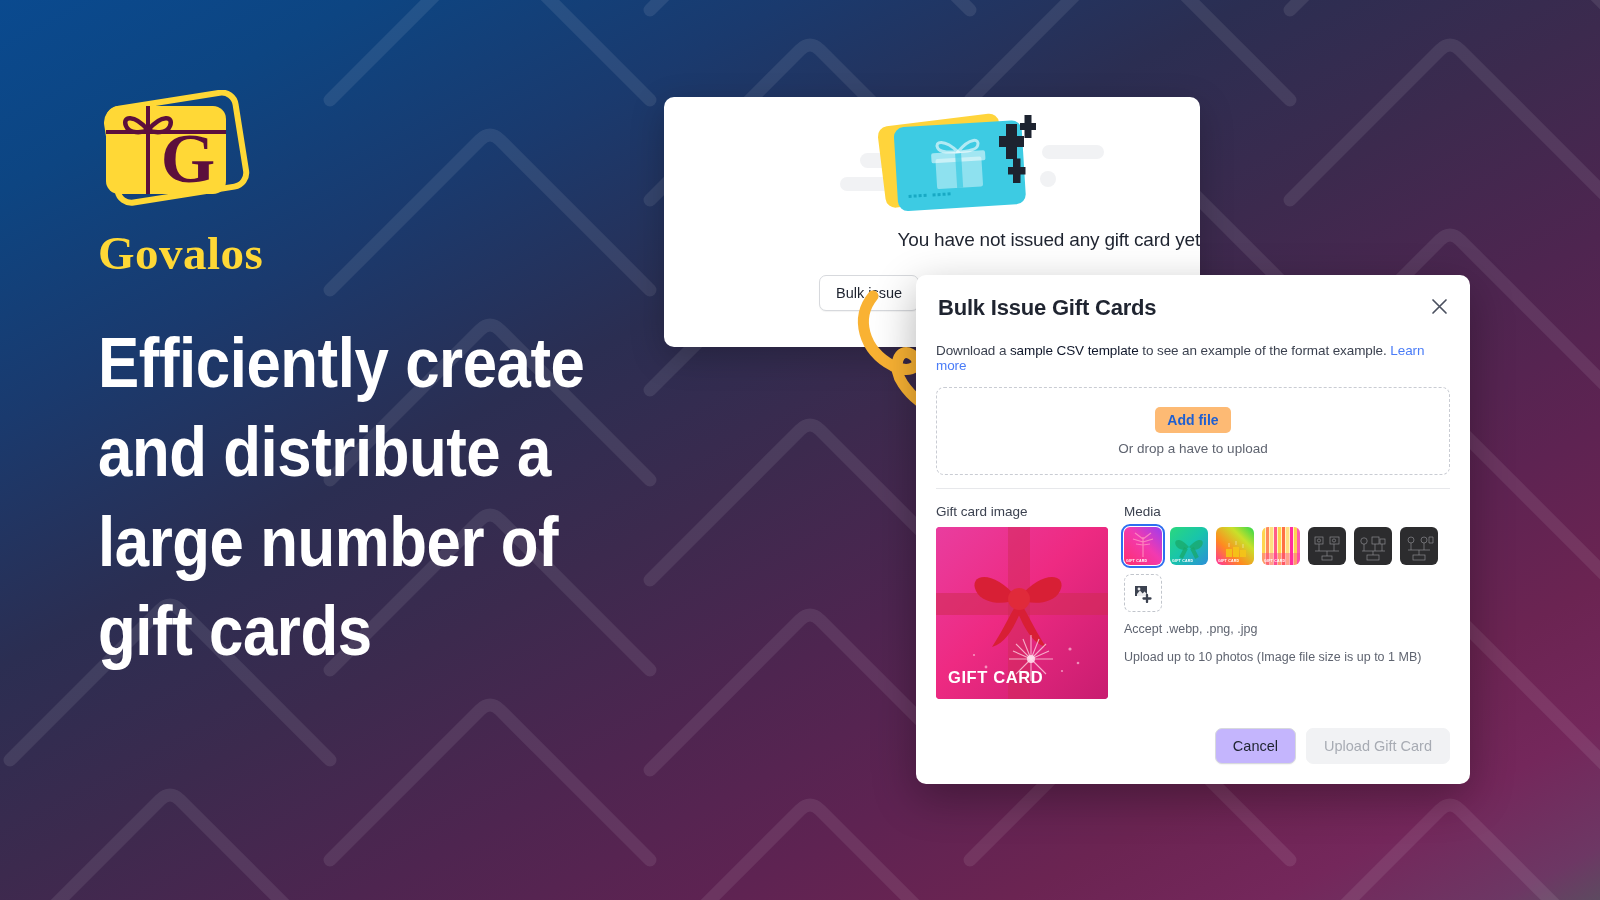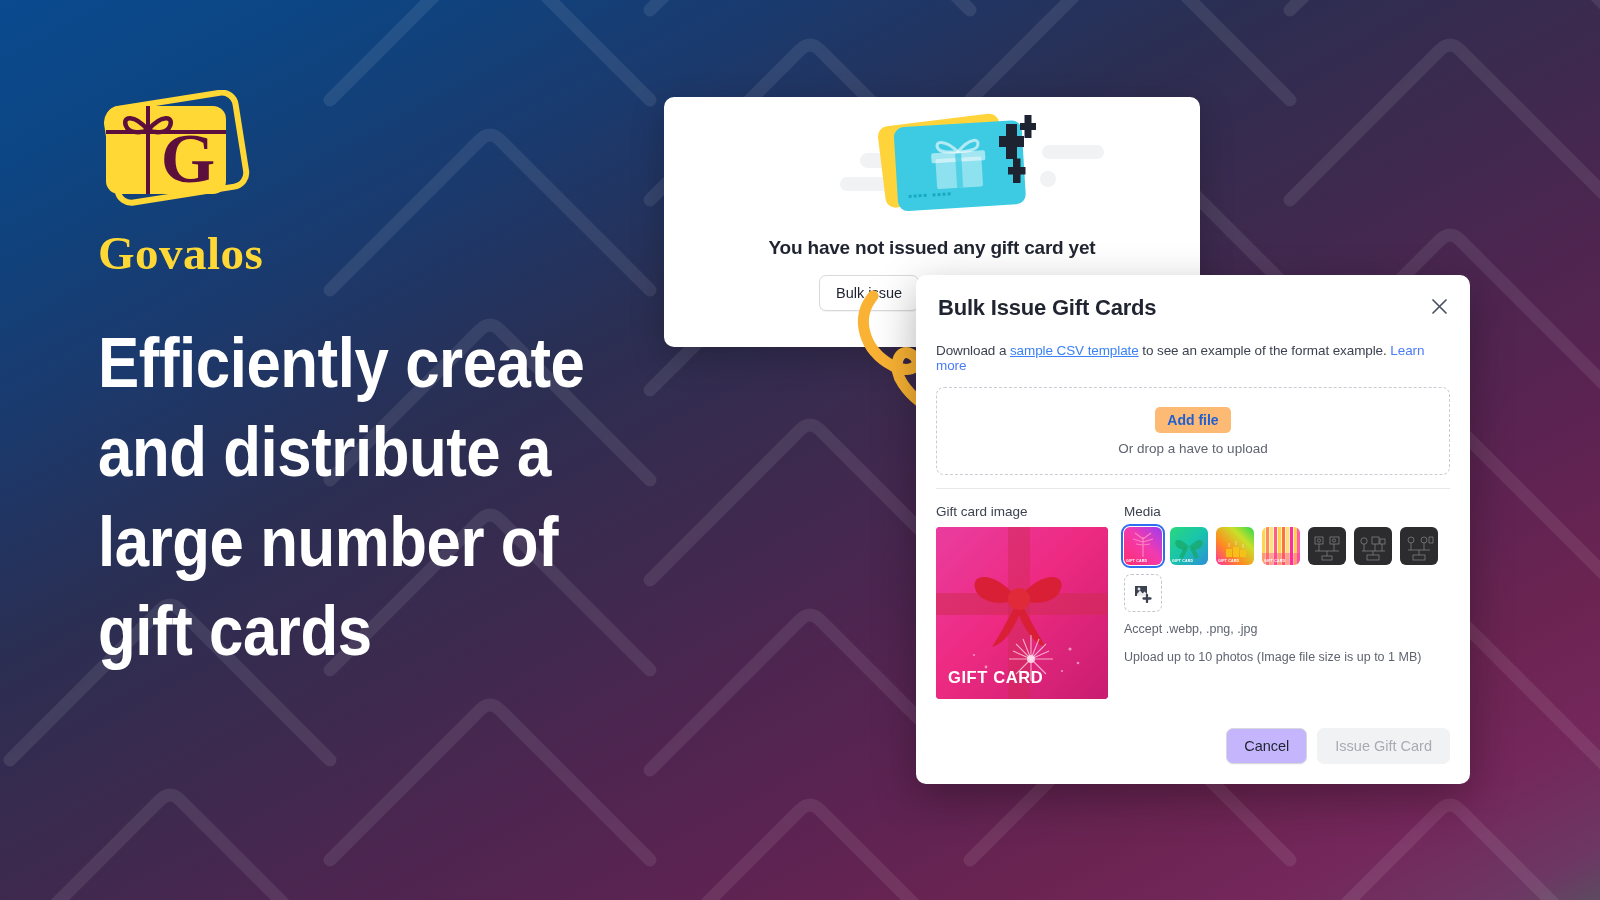--- a/index.html
+++ b/index.html
@@ -84,24 +84,24 @@
     background: #ffffff;
     border-radius: 10px;
     box-shadow: 0 10px 34px rgba(0,0,0,0.22);
     overflow: hidden;
   }
 
   .illus { position: absolute; left: 0; top: 10px; width: 536px; height: 122px; }
 
   .empty-title {
     position: absolute;
-    left: 0; right: 0; top: 140px;
-    text-align: center;
+    left: 0; right: 0; top: 132px;
+    text-align: right;
     font-size: 19px;
-    font-weight: bold;
+    font-weight: normal;
     color: #1f2430;
     letter-spacing: -0.2px;
   }
 
   .bulk-issue-btn {
     position: absolute;
     left: 155px;
     top: 178px;
     padding: 9px 16px;
     background: #ffffff;
@@ -154,21 +154,21 @@
   }
 
   .modal-body { padding: 0 20px; }
 
   .desc-line {
     font-size: 13.5px;
     color: #3c4250;
     padding: 8px 0 14px 0;
     letter-spacing: -0.1px;
   }
-  .desc-line .csv-link { text-decoration: underline; color: #3b82f6; cursor: pointer; }
+  .desc-line .csv-link { color: #0f172a; cursor: pointer; }
   .desc-line .learn-link { color: #4a7cf7; cursor: pointer; }
 
   .dropzone {
     border: 1.4px dashed #c9ccd3;
     border-radius: 8px;
     height: 88px;
     display: flex;
     flex-direction: column;
     align-items: center;
     justify-content: center;
@@ -577,17 +577,17 @@
           </div>
 
           <div class="hint-sm">Accept .webp, .png, .jpg</div>
           <div class="hint-sm">Upload up to 10 photos (Image file size is up to 1 MB)</div>
         </div>
       </div>
     </div>
 
     <div class="modal-foot">
       <button class="btn btn-cancel">Cancel</button>
-      <button class="btn btn-primary-disabled">Issue Gift Card</button>
+      <button class="btn btn-primary-disabled">Upload Gift Card</button>
     </div>
   </div>
 
 </div>
 
 </body></html>

